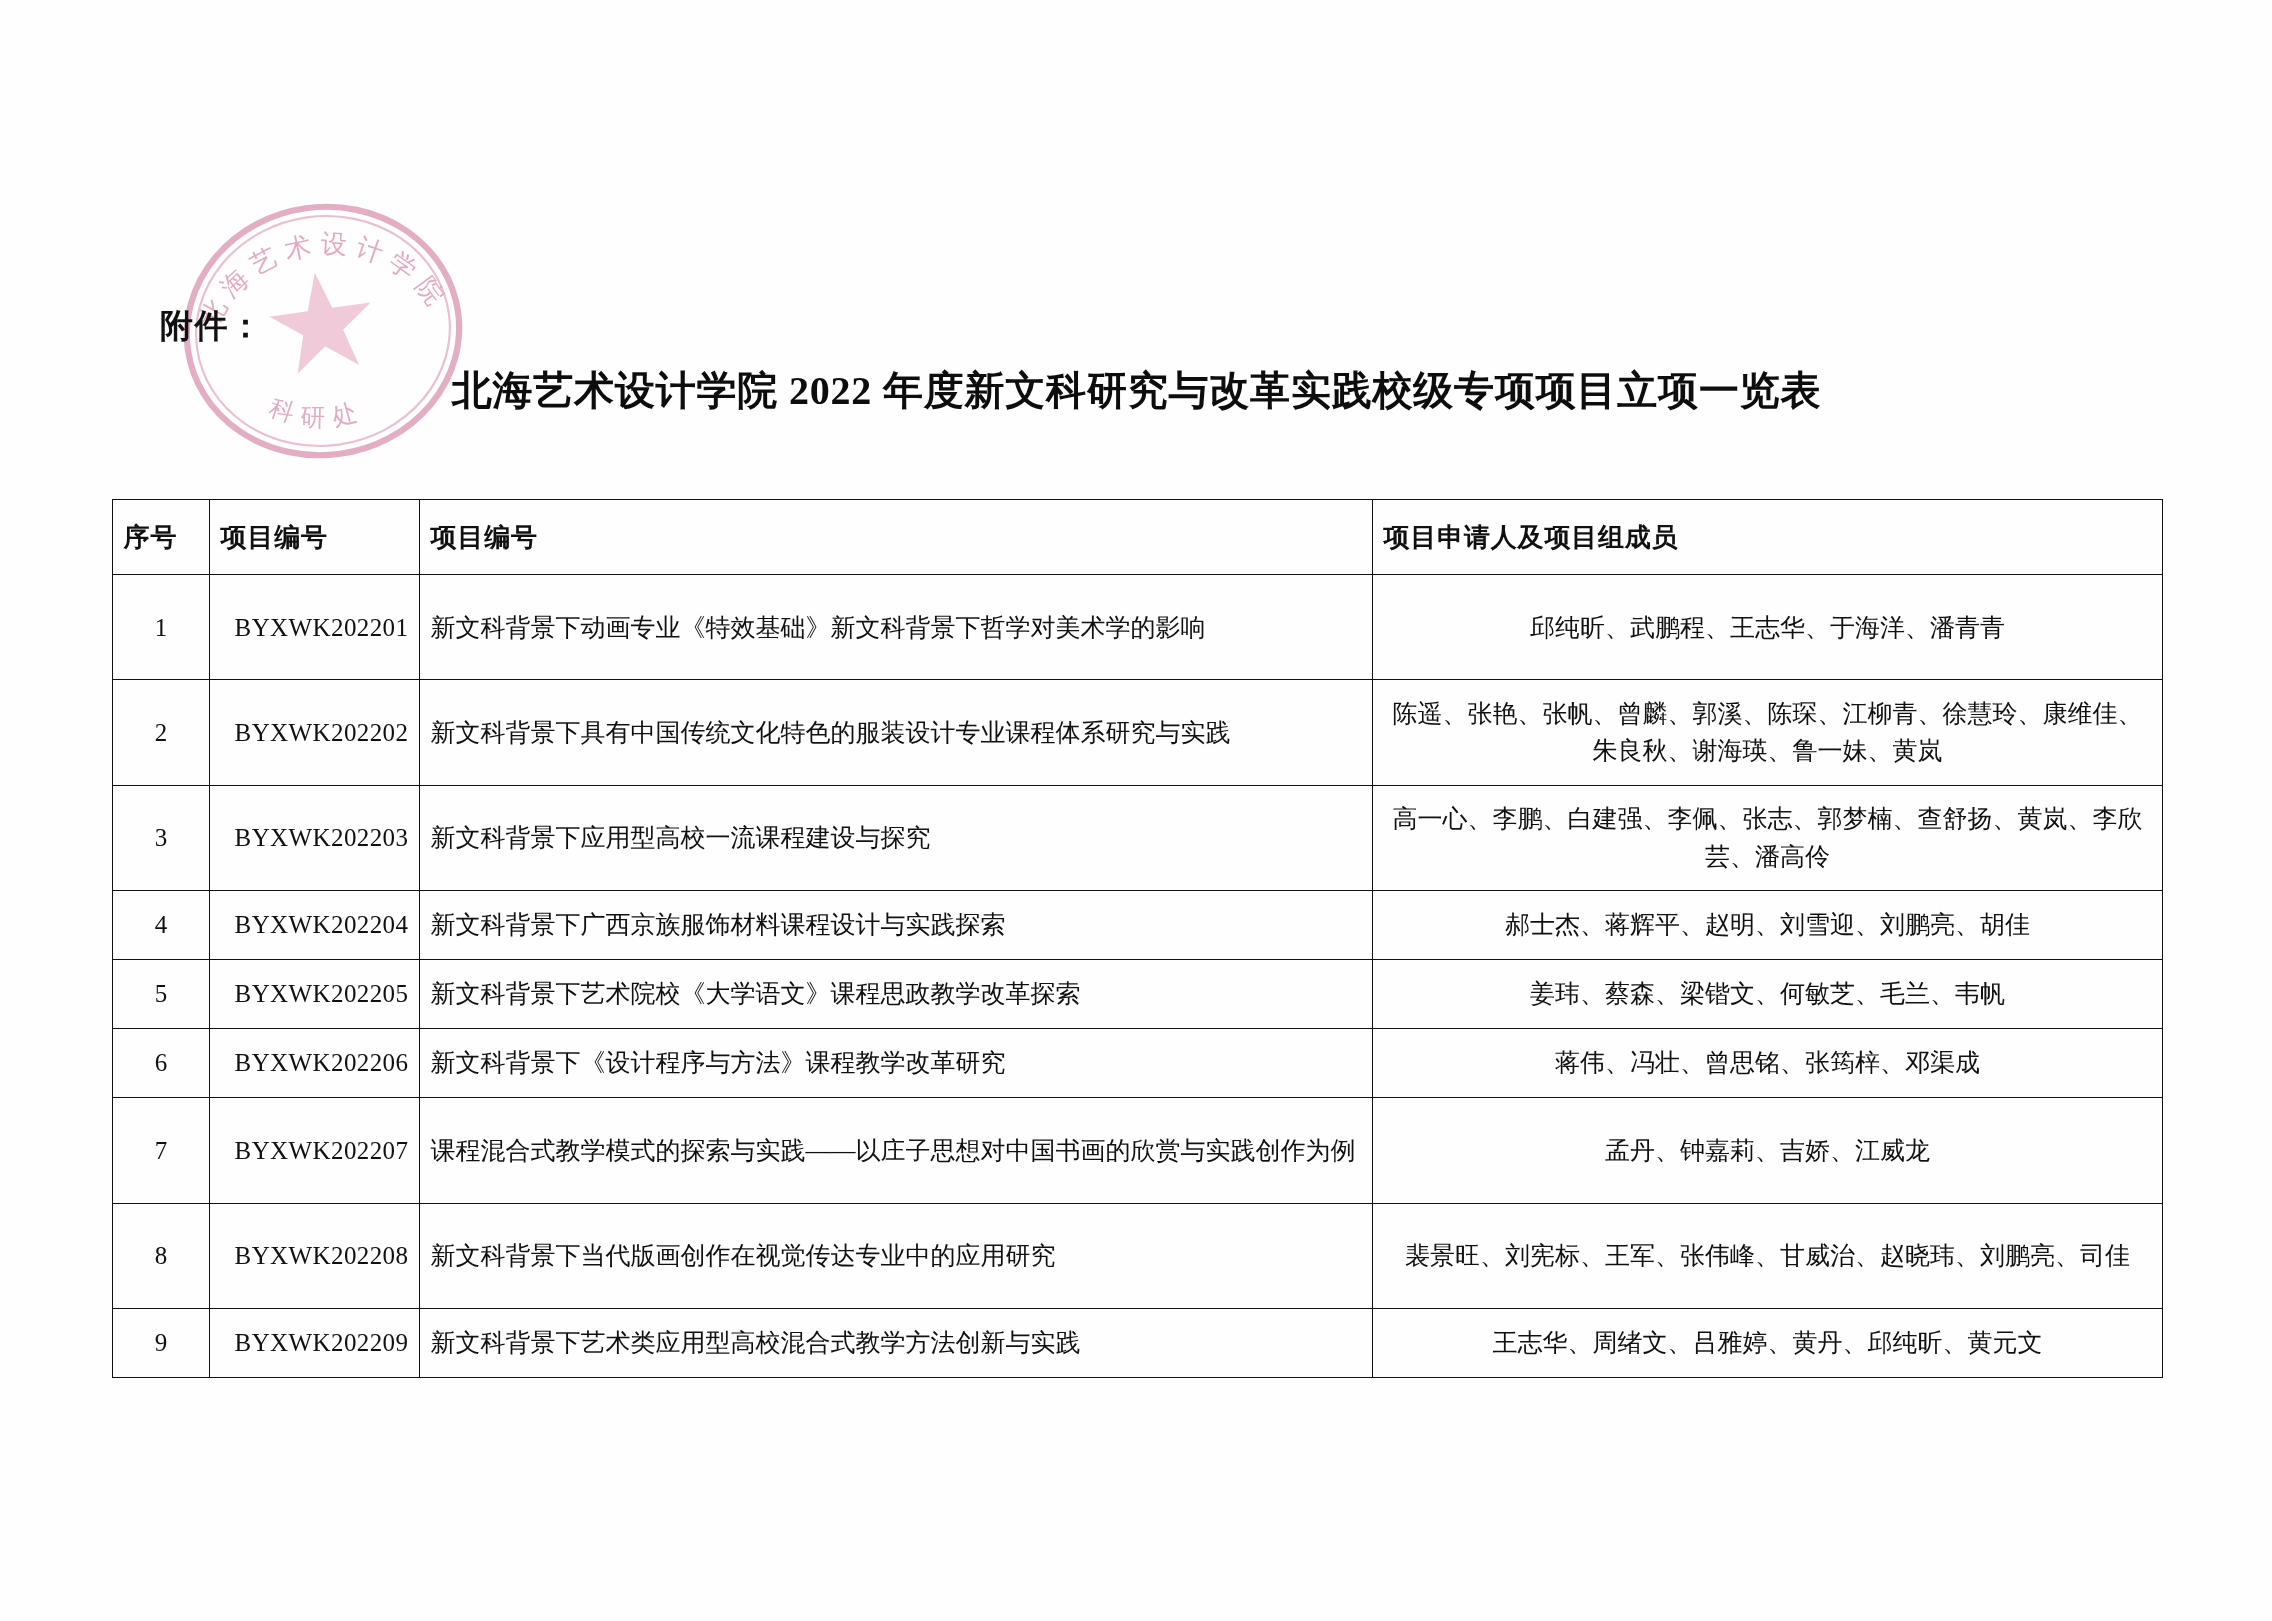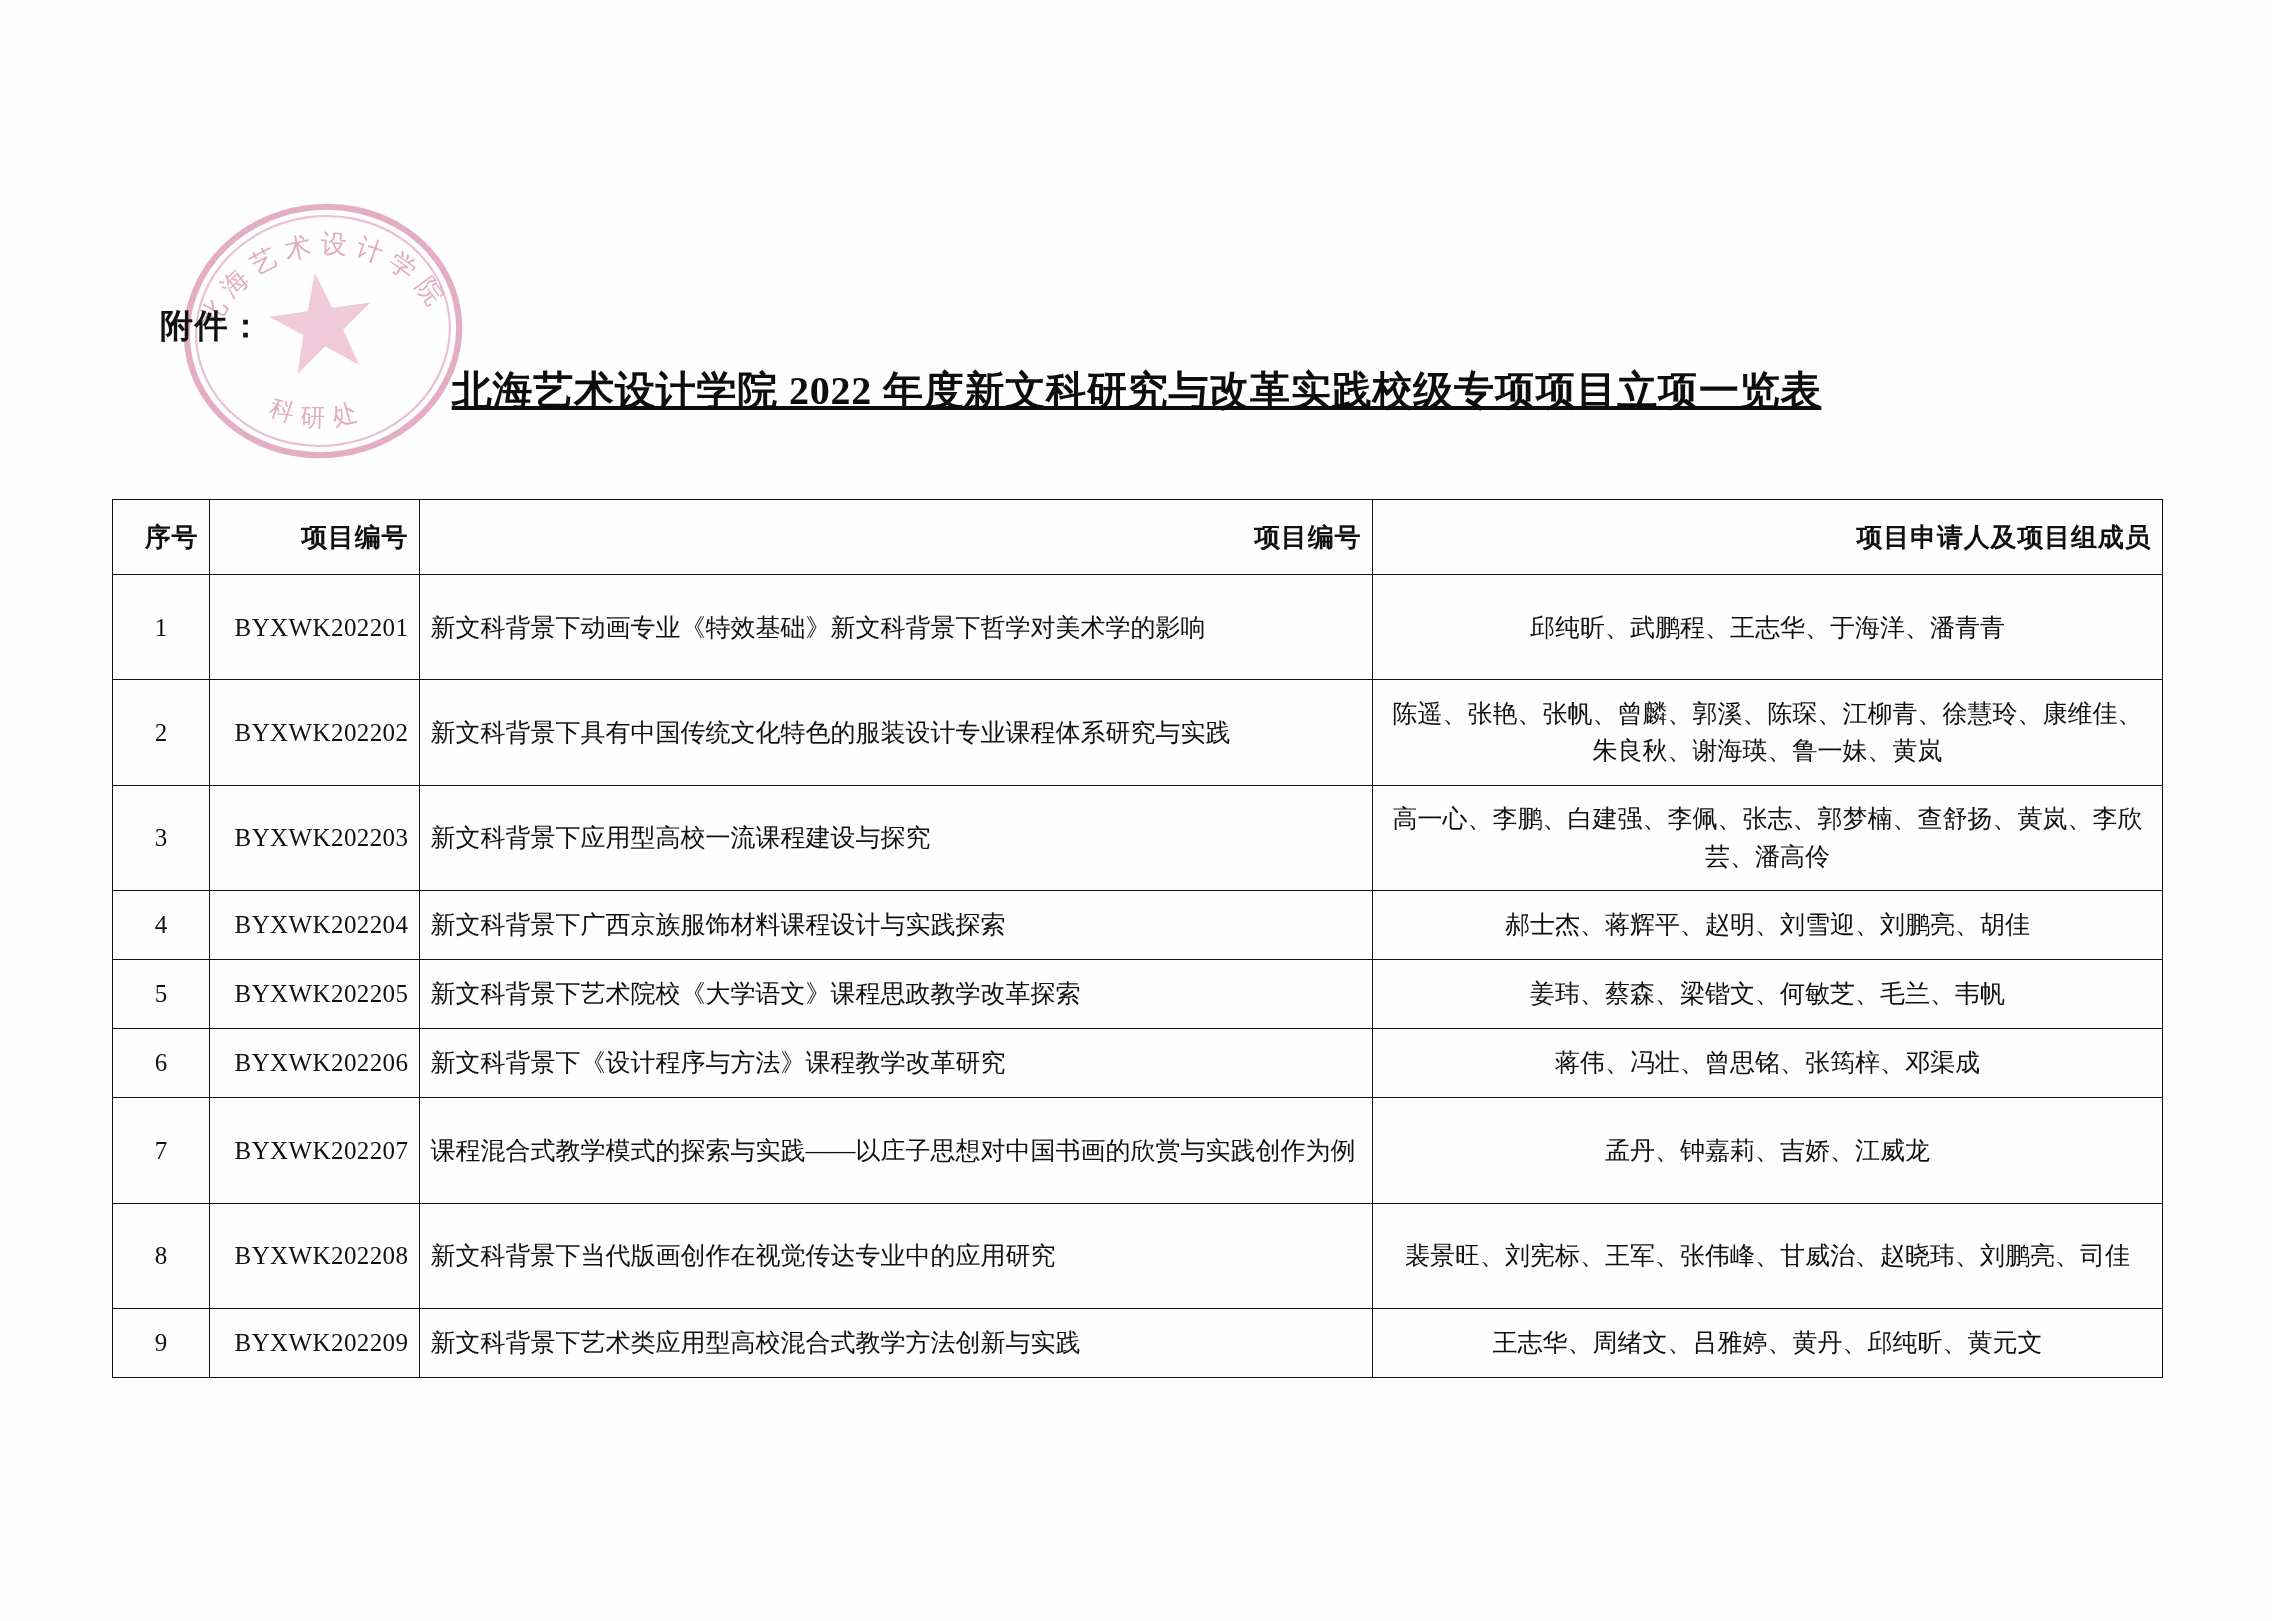--- a/index.html
+++ b/index.html
@@ -52,21 +52,20 @@
     position: absolute;
     left: 0;
     top: 363px;
     width: 2273px;
     text-align: center;
     font-size: 40px;
     font-weight: 700;
     letter-spacing: 0.8px;
     color: #0d0d0d;
     font-family: "Liberation Serif", "DejaVu Serif", serif;
-    text-decoration: underline;
   }
 
   
   .table-wrap {
     position: absolute;
     left: 112px;
     top: 499px;
     width: 2050px;
   }
   table.proj {
@@ -76,21 +75,21 @@
     font-size: 25px;
     color: #101010;
   }
   table.proj th, table.proj td {
     border: 1.5px solid #111;
     padding: 7.6px 10.6px;
     vertical-align: middle;
     line-height: 1.5;
   }
   table.proj thead th {
-    text-align: right;
+    text-align: left;
     font-weight: 700;
     height: 59px;
     font-size: 26px;
     letter-spacing: 0.8px;
   }
   col.c-idx   { width: 97px; }
   col.c-code  { width: 210px; }
   col.c-name  { width: 953px; }
   col.c-memb  { width: 790px; }
 

